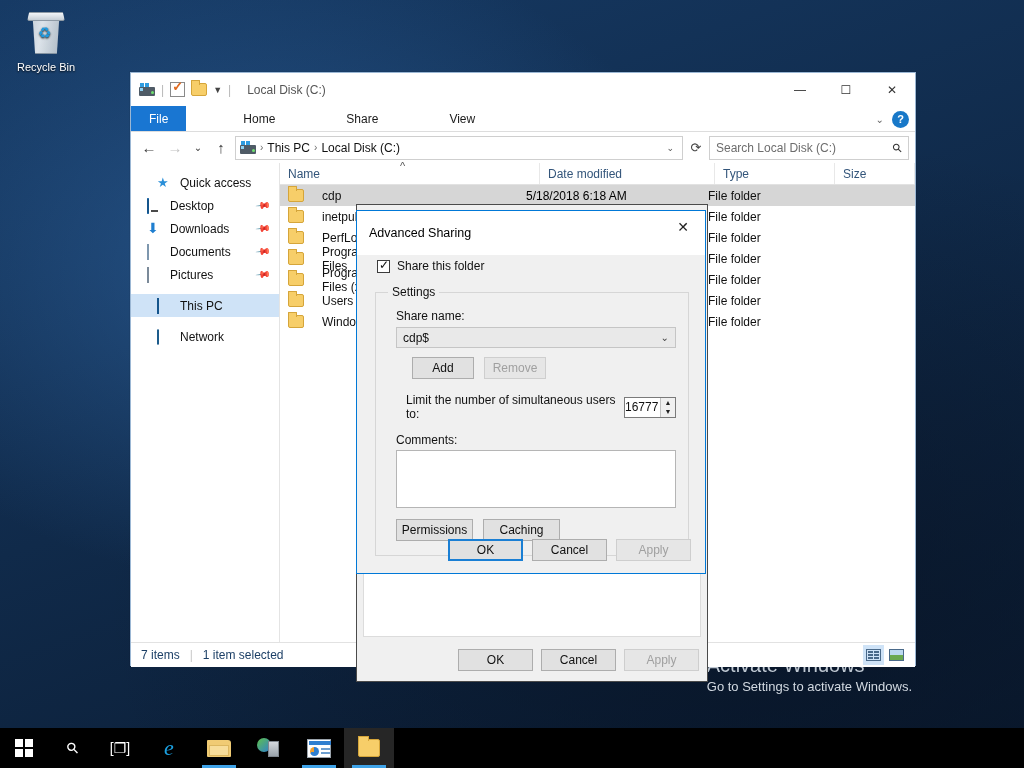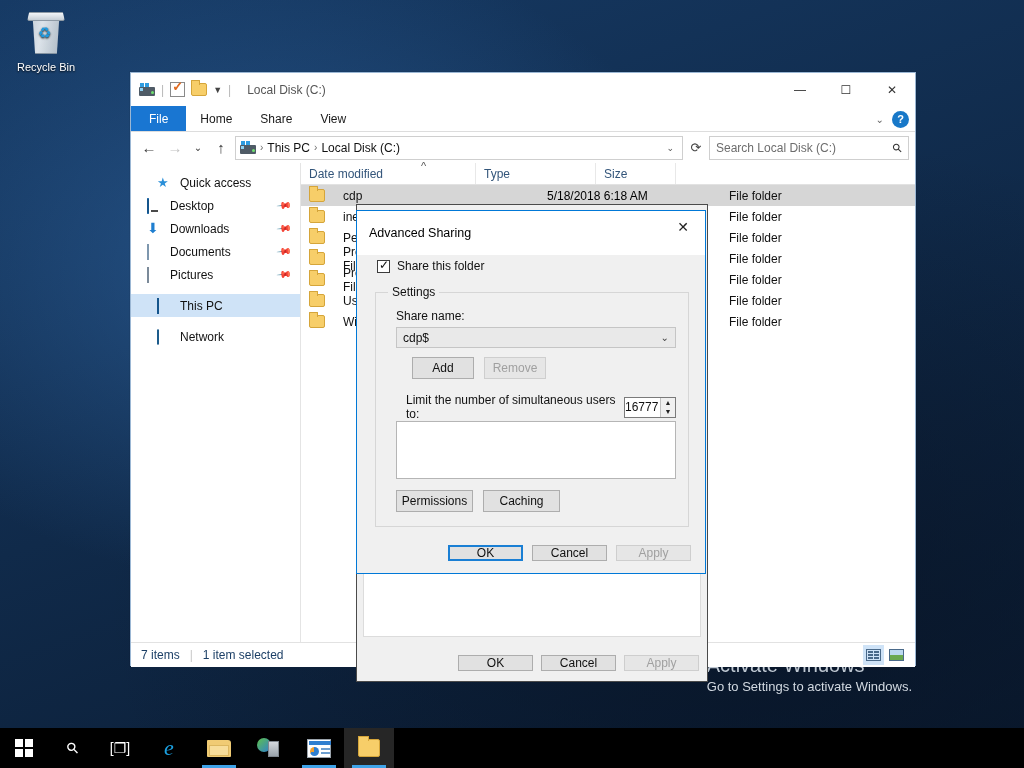--- a/index.html
+++ b/index.html
@@ -69,21 +69,21 @@
   }
   .ico-props::after{content:"✓";position:absolute;left:1px;top:-4px;color:#e06a20;font-size:13px;font-weight:bold;}
   .ico-folder-small{
     width:16px;height:13px;background:#f7ce69;border:1px solid #d5a53a;border-radius:1px 2px 2px 2px;position:relative;
   }
   .ico-folder-small::before{content:"";position:absolute;left:-1px;top:-4px;width:7px;height:4px;background:#f7ce69;border:1px solid #d5a53a;border-bottom:none;border-radius:1px 1px 0 0;}
   .qat-caret{ font-size:9px; color:#444; }
   .win-title{ font-size:12px; color:#555; margin-left:10px; }
   .wincontrols{ position:absolute; right:0; top:0; display:flex; }
   .wc{ width:46px; height:33px; display:flex; align-items:center; justify-content:center; font-size:12px; color:#333; }
-  .ribbon-tabs{ height:26px; background:#fff; display:flex; align-items:stretch; border-bottom:1px solid #ddd; position:relative;}
+  .ribbon-tabs{ height:26px; background:#fff; display:flex; align-items:stretch; border-bottom:1px solid #ddd; position:relative;gap:43px;}
   .rtab{ padding:0 14px; font-size:12px; display:flex; align-items:center; color:#1a1a1a; }
   .rtab.file{ background:#1976d2; color:#fff; padding:0 18px; }
   .ribbon-right{ position:absolute; right:6px; top:0; height:26px; display:flex; align-items:center; gap:8px;}
   .help-btn{ width:17px; height:17px; border-radius:50%; background:#1878c8; color:#fff; font-size:11px; font-weight:bold;
              display:flex; align-items:center; justify-content:center; }
   .chev{ font-size:10px; color:#666; }
   .addressbar{ height:31px; display:flex; align-items:center; gap:2px; padding:0 6px; background:#fff; }
   .navbtn{ width:24px; height:24px; display:flex; align-items:center; justify-content:center; font-size:15px; color:#3b3b3b; }
   .navbtn.dis{ color:#c3c3c3; }
   .navbtn.small{ width:18px; font-size:10px; }
@@ -136,21 +136,21 @@
   .vb-details i{ display:block; background:#4a6a8a; height:2px; }
   .vb-tiles{ width:15px;height:12px;border:1px solid #4a6a8a;background:linear-gradient(180deg,#bcd9ef 55%,#6aa84f 55%);}
   
   #props-dialog{
     position:absolute; left:356px; top:204px; width:352px; height:478px;
     background:#f0f0f0; border:1px solid #4a4a4a; z-index:8;
   }
   .props-inner{ position:absolute; left:6px; right:6px; top:8px; bottom:44px; background:#fff; border:1px solid #dcdcdc; }
   .props-buttons{ position:absolute; right:8px; bottom:10px; display:flex; gap:8px; }
   .btn{
-    min-width:75px; height:16px; background:#e1e1e1; border:1px solid #adadad;
+    min-width:75px; height:22px; background:#e1e1e1; border:1px solid #adadad;
     font-size:12px; color:#111; display:flex; align-items:center; justify-content:center;
   }
   .btn.dis{ color:#a0a0a0; background:#e6e6e6; border-color:#cecece; }
   .btn.default{ border:2px solid #1a7fd4; background:#e1e1e1; }
   
   #adv-dialog{
     position:absolute; left:356px; top:210px; width:350px; height:364px;
     background:#f0f0f0; border:1px solid #0078d7; z-index:10;
   }
   .adv-title{ height:44px; background:#fff; display:flex; align-items:center; padding-left:12px;
@@ -349,20 +349,21 @@
       </div>
 
       <div class="nav-item" style="margin-top:8px">
         <span class="ni-ico"><span class="net-ico"></span></span>
         <span>Network</span>
       </div>
     </div>
 
     <div class="file-pane">
       <div class="col-head">
+        <div class="col name">Name</div>
         <div class="col date">Date modified</div>
         <div class="col type">Type</div>
         <div class="col size">Size</div>
         <span class="sort-caret">^</span>
       </div>
 
       <div class="frow sel">
         <span class="ico-folder-small"></span>
         <span class="fname">cdp</span>
         <span class="fdate">5/18/2018 6:18 AM</span>
@@ -468,20 +469,21 @@
         <span class="limit-label">Limit the number of simultaneous users to:</span>
         <span class="spin">
           <span class="val">16777</span>
           <span class="arrows">
             <span>▲</span>
             <span>▼</span>
           </span>
         </span>
       </div>
 
+      <div class="comments-lbl">Comments:</div>
       <div class="comments-box"></div>
 
       <div class="btn-row" style="margin-left:8px; margin-top:11px">
         <div class="btn sm" style="min-width:77px">Permissions</div>
         <div class="btn sm" style="min-width:77px">Caching</div>
       </div>
     </fieldset>
   </div>
 
   <div class="adv-bottom-btns">

